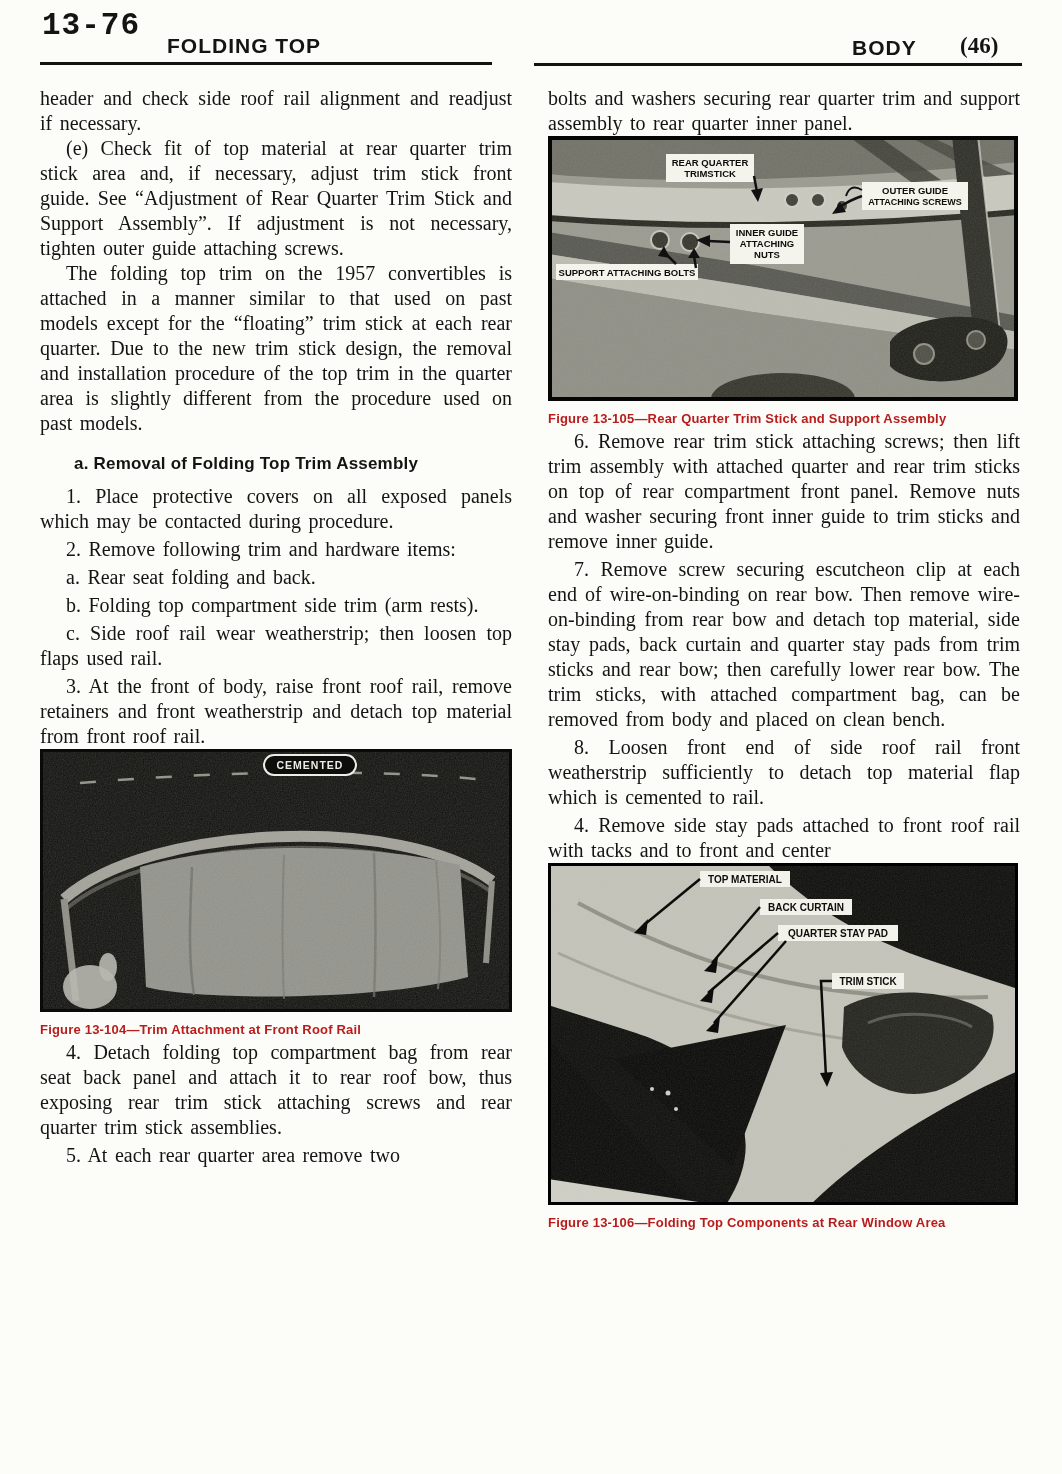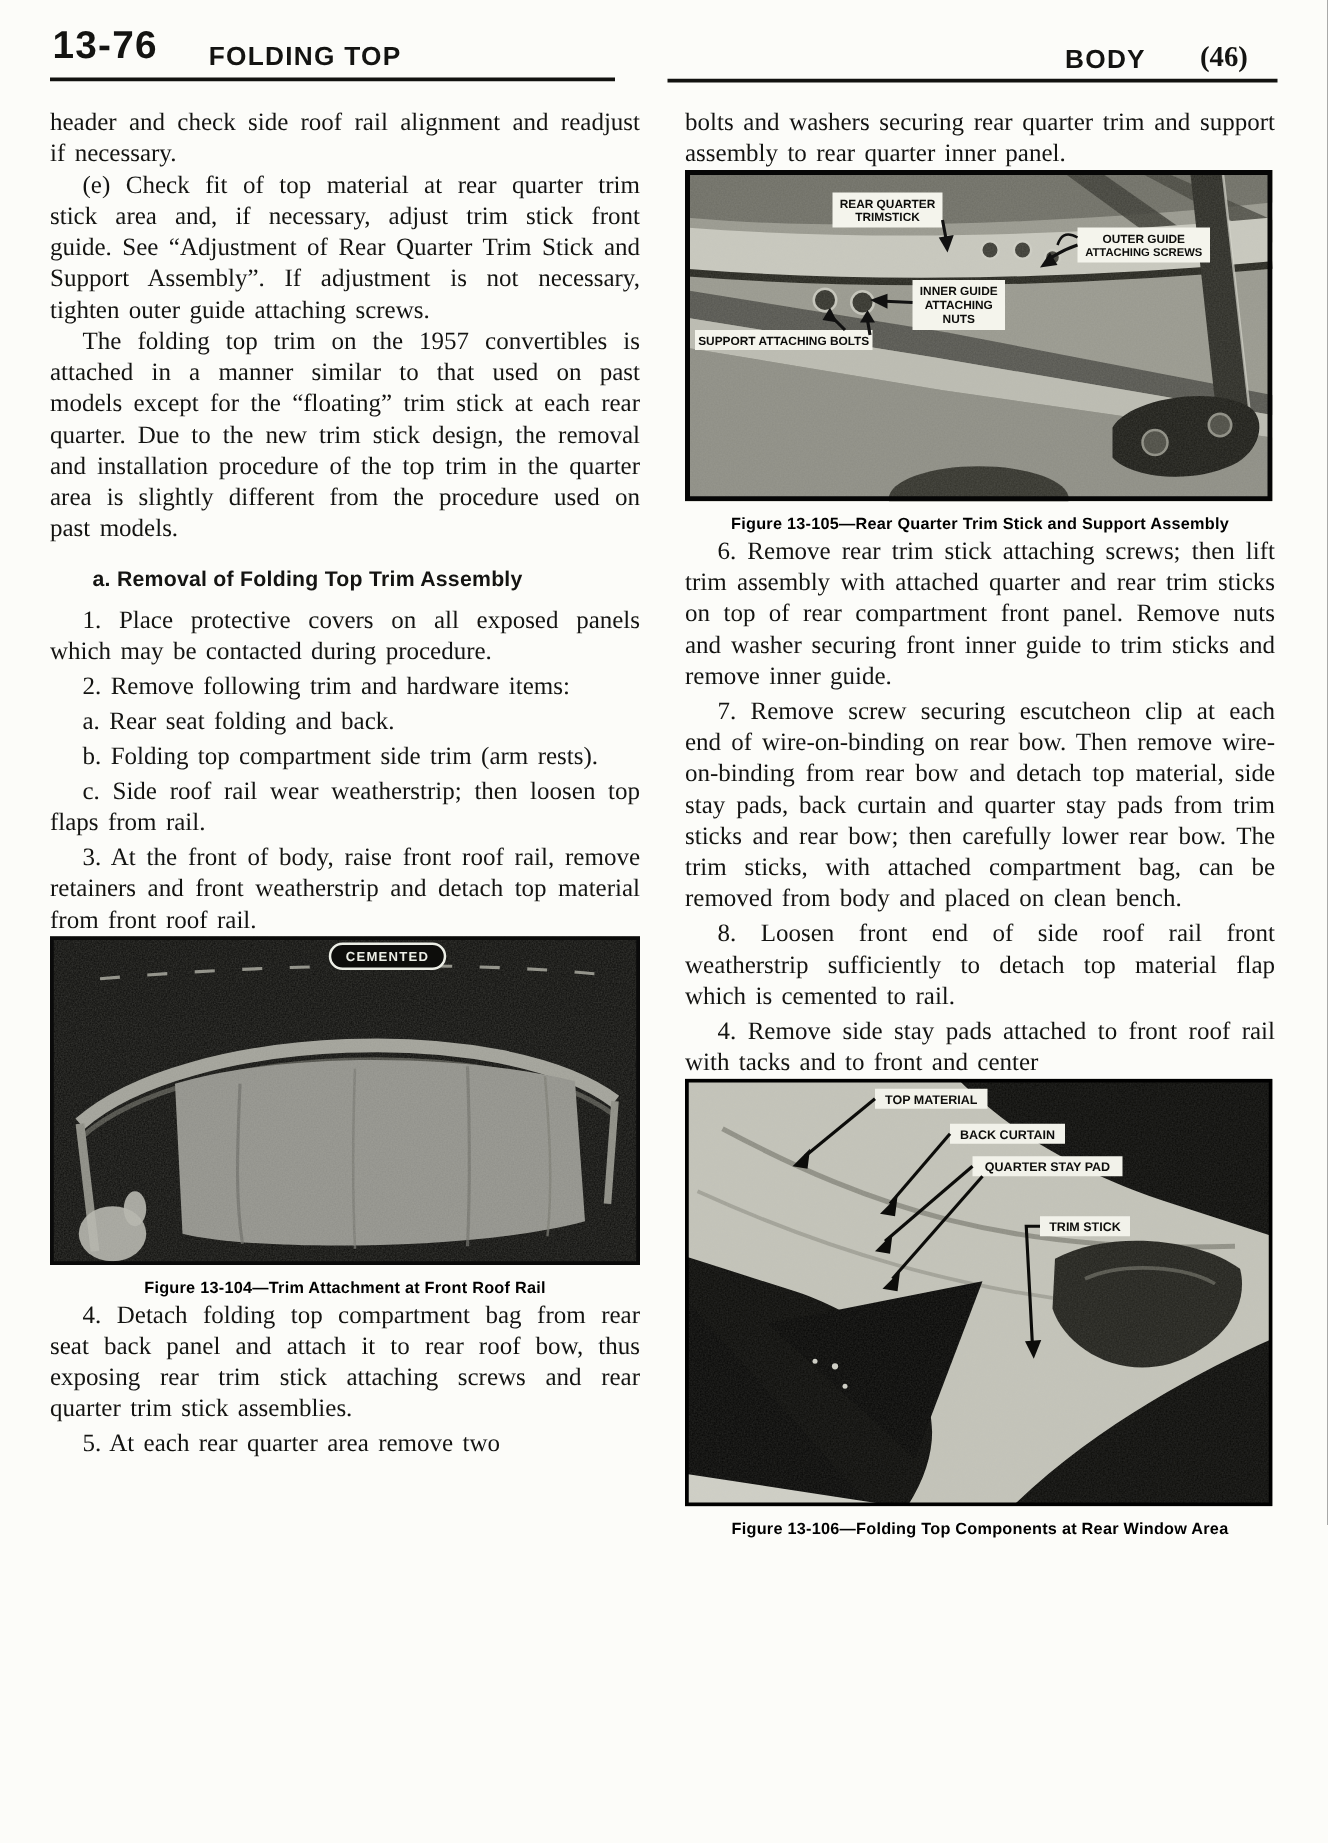--- a/index.html
+++ b/index.html
@@ -8,22 +8,22 @@
     width: 1062px;
     height: 1474px;
     margin: 0 auto;
     background: #fcfcf9;
     color: #141412;
     overflow: hidden;
     font-family: "Liberation Serif", serif;
   }
   
   .hdr-left-num {
-    position: absolute; left: 42px; top: 18px;
-    font-family: Liberation Sans, sans-serif;
+    position: absolute; left: 42px; top: 8px;
+    font-family: Liberation Mono, monospace;
     font-weight: bold; font-size: 31px; letter-spacing: 1px;
   }
   .hdr-left-title {
     position: absolute; left: 167px; top: 34px;
     font-family: "Liberation Sans", sans-serif;
     font-weight: bold; font-size: 21px; letter-spacing: 1px;
   }
   .hdr-right-title {
     position: absolute; left: 852px; top: 36px;
     font-family: "Liberation Sans", sans-serif;
@@ -64,24 +64,24 @@
     font-weight: bold; font-size: 17px; letter-spacing: 0.2px;
   }
 
   
   figure.figure { margin: 0; padding: 0; }
   figure.figure svg { display: block; }
   .fig-104 { margin-top: 14px; }
   .fig-105 { margin-top: 34px; }
   .fig-106 { margin-top: 36px; }
   figcaption {
-    margin-top: 10px; text-align: center;
+    margin-top: 10px; 
     font-family: "Liberation Sans", sans-serif;
     font-weight: bold; font-size: 13px; letter-spacing: 0.2px;
-    color: #000000;
+    color: #b91c1c;
   }
   .mt-after-fig { margin-top: 20px; }
   .fig-label-text {
     font-family: "Liberation Sans", sans-serif;
     font-weight: bold;
   }
 </style>
 </head>
 <body>
 
@@ -101,21 +101,21 @@
 
 
     <p class="para">The folding top trim on the 1957 convertibles is attached in a manner similar to that used on past models except for the “floating” trim stick at each rear quarter. Due to the new trim stick design, the removal and installation procedure of the top trim in the quarter area is slightly different from the procedure used on past models.</p>
 
     <div class="sub-heading">a.  Removal of Folding Top Trim Assembly</div>
 
     <p class="para step">1.  Place protective covers on all exposed panels which may be contacted during procedure.</p>
     <p class="para step">2.  Remove following trim and hardware items:</p>
     <p class="para step">a.  Rear seat folding and back.</p>
     <p class="para step">b.  Folding top compartment side trim (arm rests).</p>
-    <p class="para step">c.  Side roof rail wear weatherstrip; then loosen top flaps from rail.</p>
+    <p class="para step">c.  Side roof rail wear weatherstrip; then loosen top flaps used rail.</p>
     <p class="para step">3.  At the front of body, raise front roof rail, remove retainers and front weatherstrip and detach top material from front roof rail.</p>
 
     <figure class="figure fig-104">
       <svg width="472" height="263" viewBox="0 0 472 263">
         <defs>
           <filter id="g104" x="0" y="0" width="100%" height="100%">
             <feTurbulence type="fractalNoise" baseFrequency="0.85" numOctaves="2"></feTurbulence>
             <feColorMatrix type="matrix" values="0 0 0 0 0.62  0 0 0 0 0.62  0 0 0 0 0.56  0 0 0 0.45 0"></feColorMatrix>
           </filter>
         </defs>

